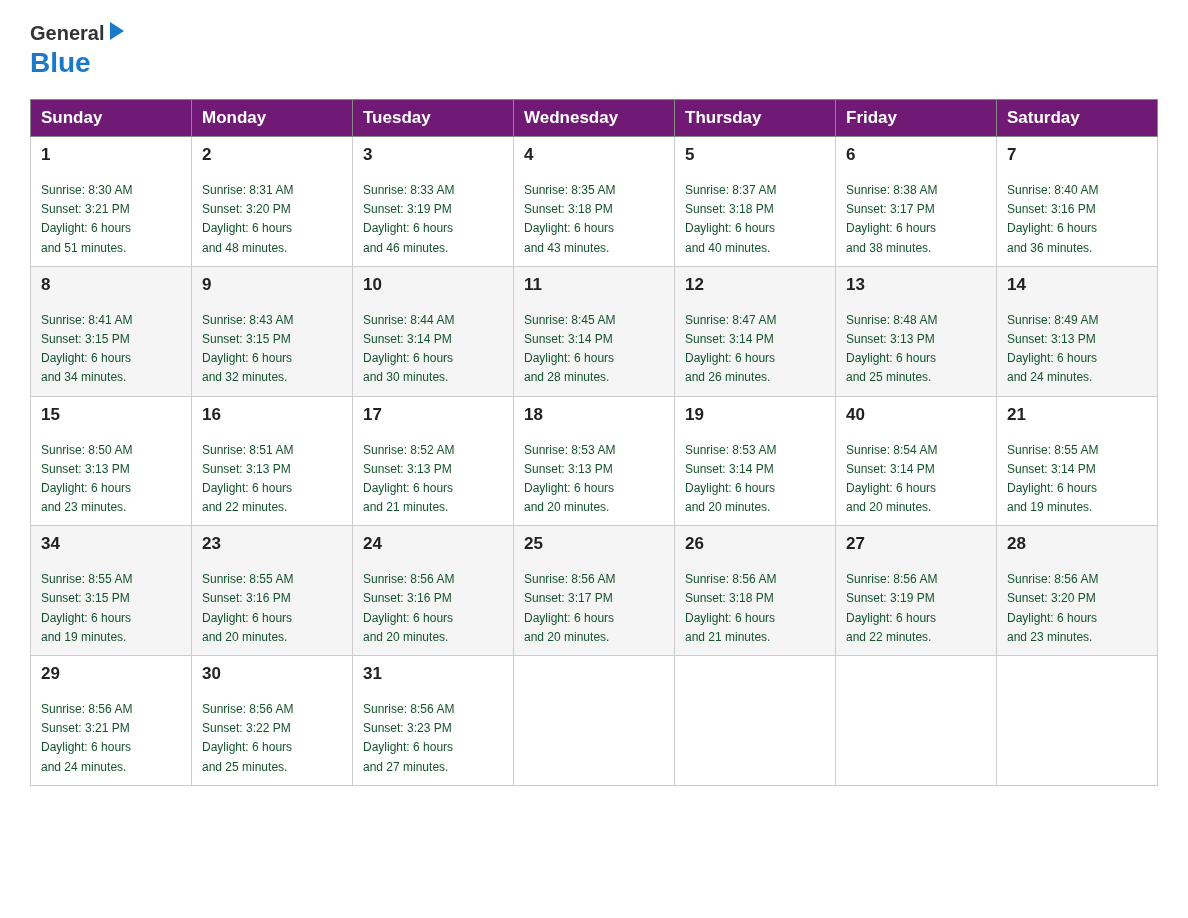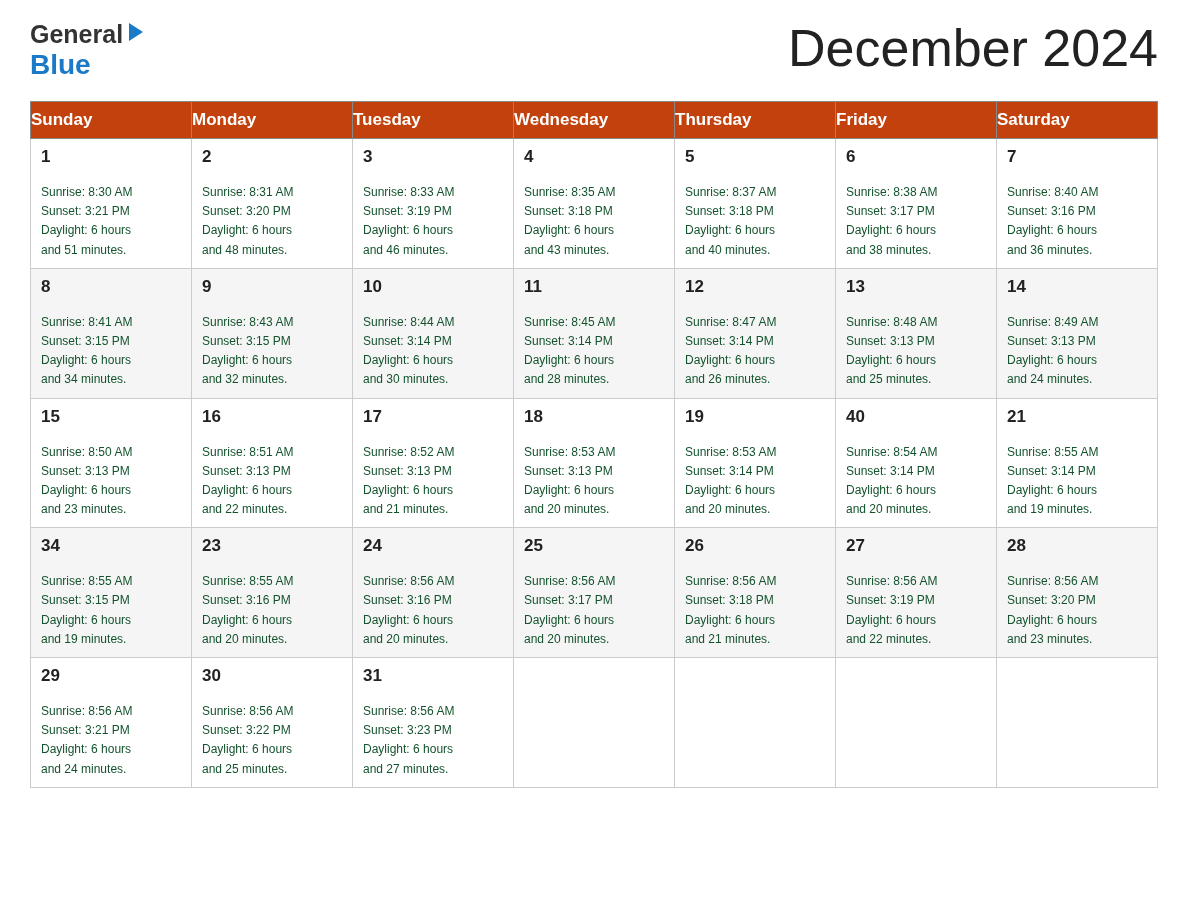--- a/index.html
+++ b/index.html
@@ -30,25 +30,25 @@
       color: #555;
       font-weight: normal;
       margin-top: 4px;
     }
     .calendar {
       width: 100%;
       border-collapse: collapse;
       border: 1px solid #888;
     }
     .calendar th {
-      background-color: #c2410c;
+      background-color: #701a75;
       color: #fff;
       font-size: 17px;
       font-weight: bold;
-      padding: 8px 0;
+      padding: 8px 10px;
       text-align: left;
       border: 1px solid #888;
     }
     .calendar td {
       vertical-align: top;
       padding: 8px 10px;
       border: 1px solid #ccc;
       font-size: 13px;
       color: #333;
       width: 14.28%;
@@ -76,21 +76,21 @@
     .empty-cell {
       background: #fff !important;
     }
     .logo-wrapper {
       display: flex;
       flex-direction: column;
     }
     .logo-line1 {
       display: flex;
       align-items: center;
-      font-size: 25px;
+      font-size: 20px;
       font-weight: bold;
       color: #333;
     }
     .logo-line2 {
       font-size: 28px;
       font-weight: bold;
       color: #1a7ac7;
     }
     
     .logo-chevron {
@@ -112,21 +112,20 @@
       General
       <span class="logo-chevron">
         <svg width="22" height="22" viewBox="0 0 22 22">
           <polygon points="4,2 18,11 4,20" fill="#1a7ac7"></polygon>
         </svg>
       </span>
     </div>
     <div class="logo-line2">Blue</div>
   </div>
   <div class="title-section">
-    <div class="month-title">December 2024</div>
   </div>
 </div>
 
 <table class="calendar">
   <thead>
     <tr>
 
     <th>Sunday</th>
         <th>Monday</th>
         <th>Tuesday</th>

